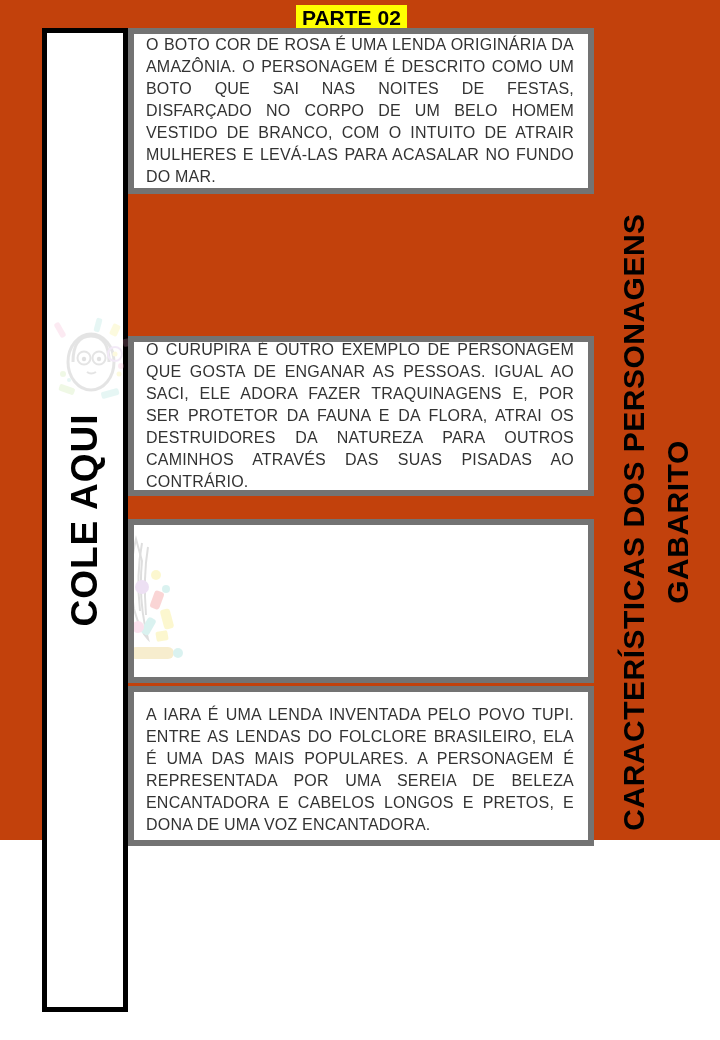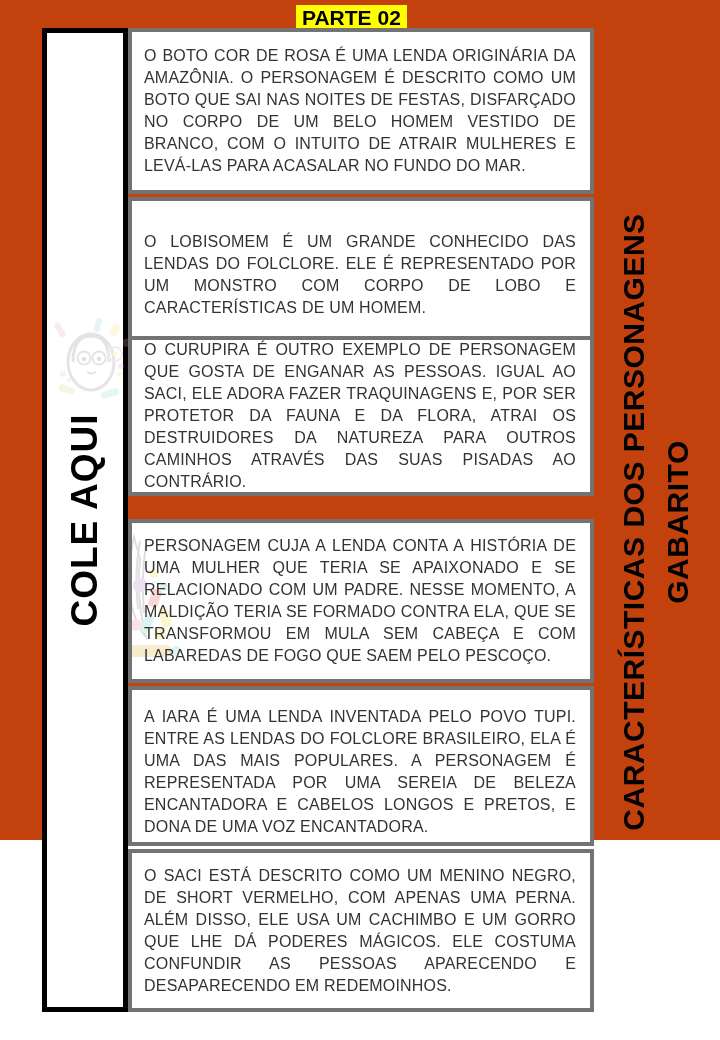--- a/index.html
+++ b/index.html
@@ -35,21 +35,21 @@
   }
   .mascot {
     position: absolute; left: 2px; top: 283px;
     width: 92px; height: 92px;
     opacity: 0.22;
   }
 
   
   .card {
     position: absolute; left: 128px; width: 466px;
-    border: 4px solid #737373; box-sizing: border-box;
+    border: 6px solid #737373; box-sizing: border-box;
     background: #fff;
     display: flex; align-items: center;
     overflow: hidden;
   }
   .card p {
     margin: 0; width: 100%;
     padding: 4px 14px 4px 12px; box-sizing: border-box;
     font-size: 16px; line-height: 22px;
     letter-spacing: 0.2px;
     text-align: justify;
@@ -114,23 +114,20 @@
       <circle cx="72" cy="50" r="3" fill="#f3a5c8"></circle>
       <circle cx="70" cy="58" r="2.5" fill="#f6e96b"></circle>
     </svg>
     <div class="cole-label">COLE AQUI</div>
   </div>
 
   <div class="card card1">
     <p>O BOTO COR DE ROSA É UMA LENDA ORIGINÁRIA DA AMAZÔNIA. O PERSONAGEM É DESCRITO COMO UM BOTO QUE SAI NAS NOITES DE FESTAS, DISFARÇADO NO CORPO DE UM BELO HOMEM VESTIDO DE BRANCO, COM O INTUITO DE ATRAIR MULHERES E LEVÁ-LAS PARA ACASALAR NO FUNDO DO MAR.</p>
   </div>
 
-  <div class="card card2">
-    <p>O LOBISOMEM É UM GRANDE CONHECIDO DAS LENDAS DO FOLCLORE. ELE É REPRESENTADO POR UM MONSTRO COM CORPO DE LOBO E CARACTERÍSTICAS DE UM HOMEM.</p>
-  </div>
 
   <div class="card card3">
     <p>O CURUPIRA É OUTRO EXEMPLO DE PERSONAGEM QUE GOSTA DE ENGANAR AS PESSOAS. IGUAL AO SACI, ELE ADORA FAZER TRAQUINAGENS E, POR SER PROTETOR DA FAUNA E DA FLORA, ATRAI OS DESTRUIDORES DA NATUREZA PARA OUTROS CAMINHOS ATRAVÉS DAS SUAS PISADAS AO CONTRÁRIO.</p>
   </div>
 
   <div class="card card4">
     <svg class="logo-mark" viewBox="0 0 70 146" xmlns="http://www.w3.org/2000/svg">
 
       <path d="M10 8 Q2 40 8 78 Q14 100 22 108 Q12 70 16 30 Z" fill="none" stroke="#9a9a9a" stroke-width="2"></path>
       <path d="M16 12 Q10 44 14 80" fill="none" stroke="#9a9a9a" stroke-width="2"></path>
@@ -141,29 +138,25 @@
       <rect x="26" y="60" width="10" height="18" rx="3" fill="#f08080" transform="rotate(20 31 69)"></rect>
       <rect x="36" y="78" width="10" height="20" rx="3" fill="#f6e96b" transform="rotate(-15 41 88)"></rect>
       <rect x="18" y="86" width="9" height="18" rx="3" fill="#8fd8d2" transform="rotate(30 22 95)"></rect>
       <circle cx="12" cy="96" r="6" fill="#f3a5c8"></circle>
       <circle cx="40" cy="58" r="4" fill="#8fd8d2"></circle>
       <rect x="30" y="100" width="12" height="10" rx="2" fill="#f6e96b" transform="rotate(-10 36 105)"></rect>
 
       <rect x="4" y="116" width="44" height="12" rx="6" fill="#e8c86a"></rect>
       <circle cx="52" cy="122" r="5" fill="#8fd8d2"></circle>
     </svg>
-    <p>PERSONAGEM CUJA A LENDA CONTA A HISTÓRIA DE UMA MULHER QUE TERIA SE APAIXONADO E SE RELACIONADO COM UM PADRE. NESSE MOMENTO, A MALDIÇÃO TERIA SE FORMADO CONTRA ELA, QUE SE TRANSFORMOU EM MULA SEM CABEÇA E COM LABAREDAS DE FOGO QUE SAEM PELO PESCOÇO.</p>
   </div>
 
   <div class="card card5">
     <p>A IARA É UMA LENDA INVENTADA PELO POVO TUPI. ENTRE AS LENDAS DO FOLCLORE BRASILEIRO, ELA É UMA DAS MAIS POPULARES. A PERSONAGEM É REPRESENTADA POR UMA SEREIA DE BELEZA ENCANTADORA E CABELOS LONGOS E PRETOS, E DONA DE UMA VOZ ENCANTADORA.</p>
   </div>
 
-  <div class="card card6">
-    <p>O SACI ESTÁ DESCRITO COMO UM MENINO NEGRO, DE SHORT VERMELHO, COM APENAS UMA PERNA. ALÉM DISSO, ELE USA UM CACHIMBO E UM GORRO QUE LHE DÁ PODERES MÁGICOS. ELE COSTUMA CONFUNDIR AS PESSOAS APARECENDO E DESAPARECENDO EM REDEMOINHOS.</p>
-  </div>
 
   <div class="right-title">
     <div class="line">CARACTERÍSTICAS DOS PERSONAGENS</div>
     <div class="line">GABARITO</div>
   </div>
 
 </div>
 
 </body></html>

